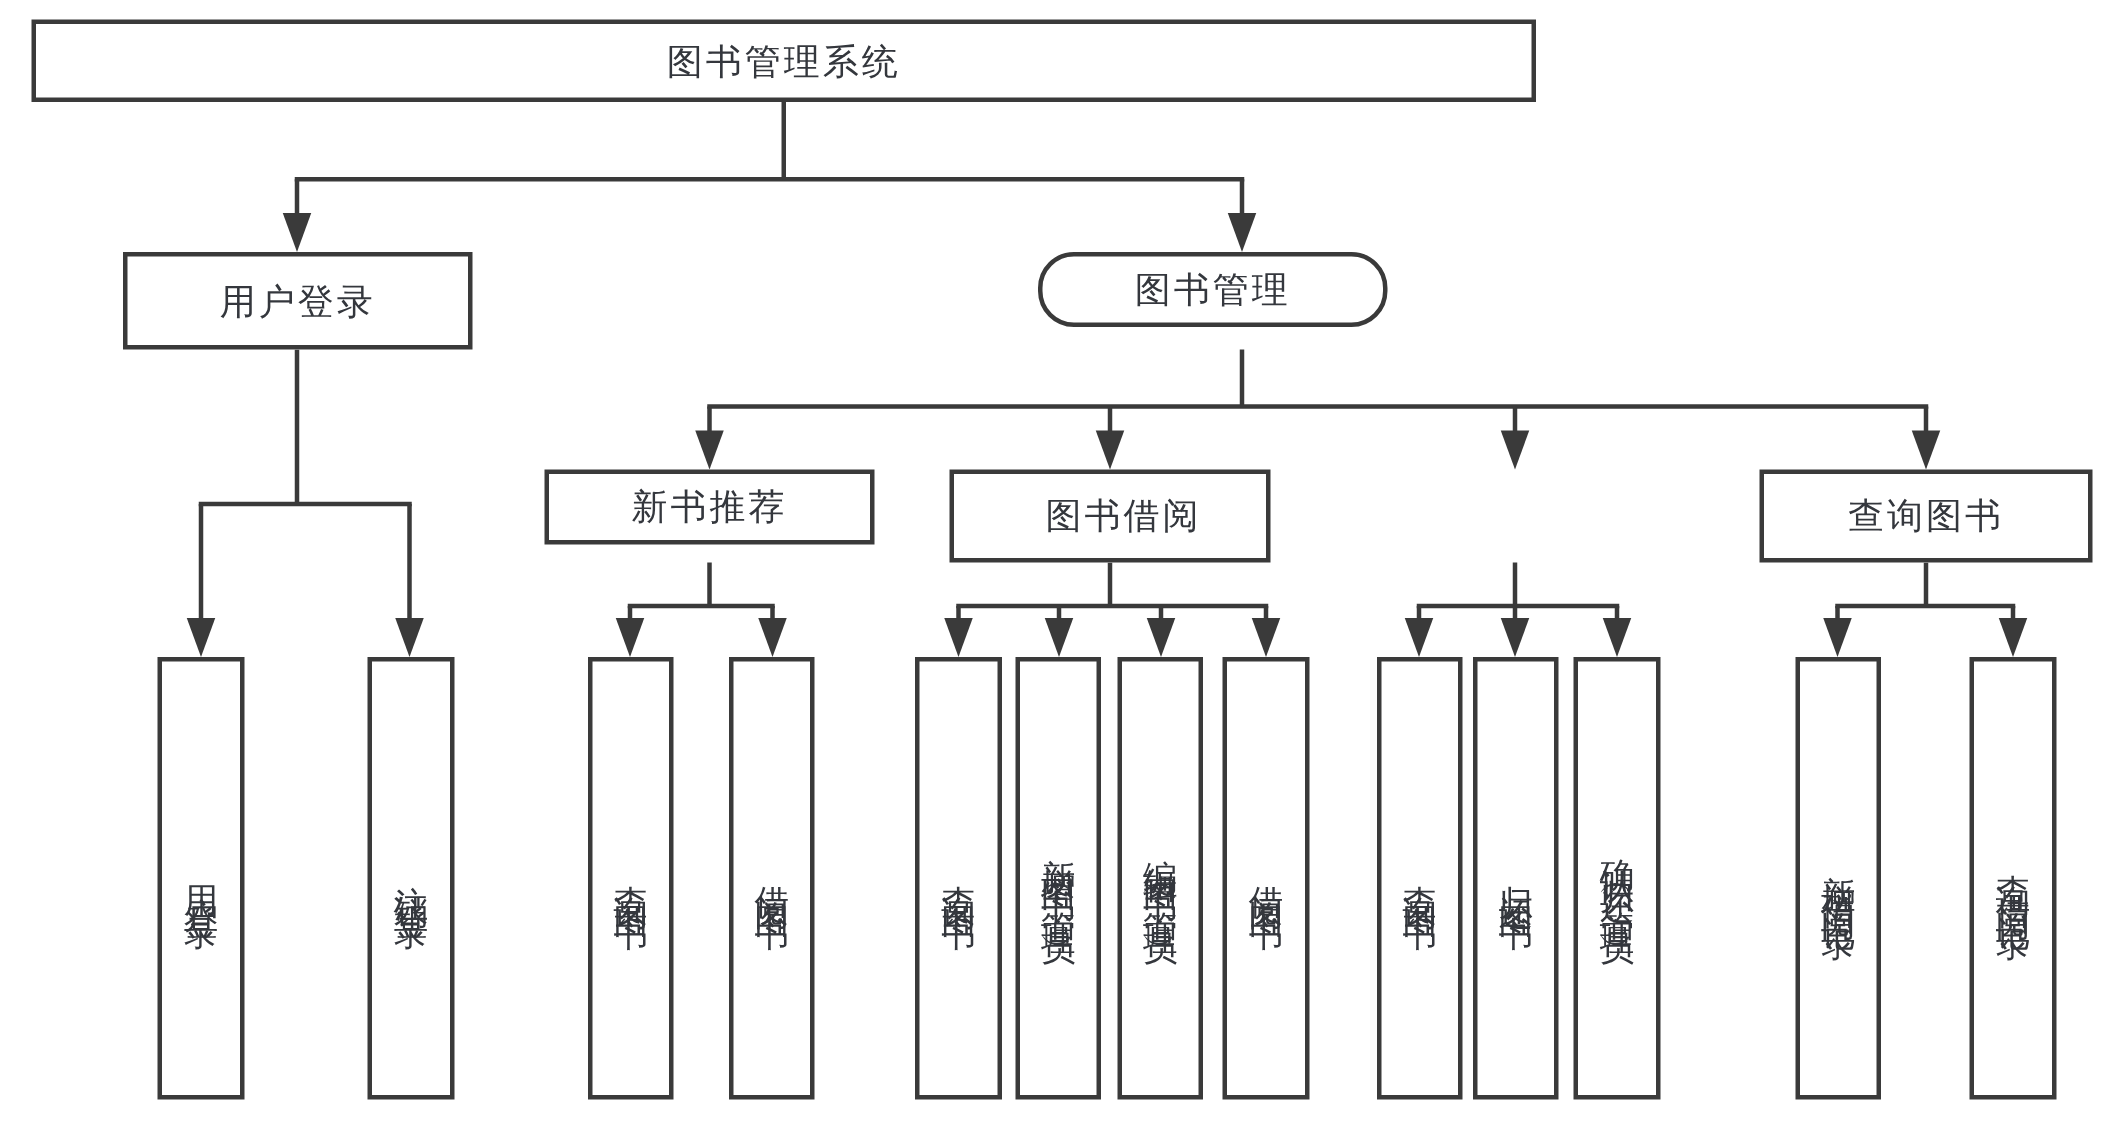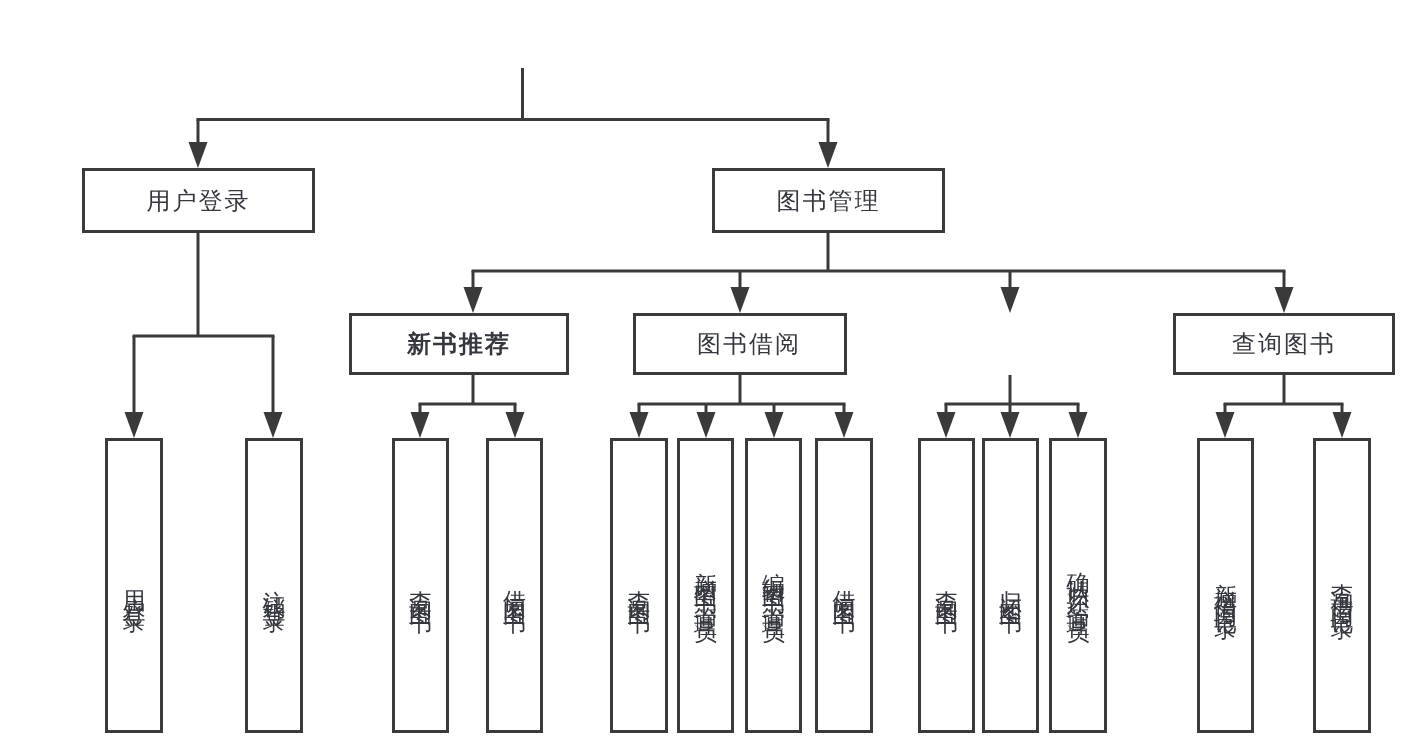--- a/index.html
+++ b/index.html
@@ -77,25 +77,26 @@
       <line x1="1010" y1="404" x2="1010" y2="426" stroke="#3a3a3a" stroke-width="3"></line>
       <polygon points="1000.5,412 1019.5,412 1010,438" fill="#3a3a3a"></polygon>
       <line x1="1078" y1="404" x2="1078" y2="426" stroke="#3a3a3a" stroke-width="3"></line>
       <polygon points="1068.5,412 1087.5,412 1078,438" fill="#3a3a3a"></polygon>
       <line x1="1225" y1="404" x2="1225" y2="426" stroke="#3a3a3a" stroke-width="3"></line>
       <polygon points="1215.5,412 1234.5,412 1225,438" fill="#3a3a3a"></polygon>
       <line x1="1342" y1="404" x2="1342" y2="426" stroke="#3a3a3a" stroke-width="3"></line>
       <polygon points="1332.5,412 1351.5,412 1342,438" fill="#3a3a3a"></polygon>
     </svg>
 
+  <div class="hbox" style="left:21px;top:13px;width:1003px;height:55px;">图书管理系统</div>
 
   <div class="hbox" style="left:82px;top:168px;width:233px;height:65px;">用户登录</div>
-  <div class="hbox" style="left:712px;top:168px;width:233px;height:65px;">图书管理</div>
+  <div class="hbox" style="left:692px;top:168px;width:233px;height:50px;border-radius:24px;">图书管理</div>
 
-  <div class="hbox" style="left:349px;top:313px;width:220px;height:62px;font-weight:bold;">新书推荐</div>
+  <div class="hbox" style="left:363px;top:313px;width:220px;height:50px;">新书推荐</div>
   <div class="hbox" style="left:633px;top:313px;width:214px;height:62px;padding-left:18px;">图书借阅</div>
   <div class="hbox" style="left:1173px;top:313px;width:222px;height:62px;">查询图书</div>
 
   <div class="vbox" style="left:105px;top:438px;width:58px;height:295px;">用户登录</div>
   <div class="vbox" style="left:245px;top:438px;width:58px;height:295px;">注销登录</div>
 
   <div class="vbox" style="left:392px;top:438px;width:57px;height:295px;">查询图书</div>
   <div class="vbox" style="left:486px;top:438px;width:57px;height:295px;">借阅图书</div>
 
   <div class="vbox" style="left:610px;top:438px;width:58px;height:295px;">查询图书</div>

